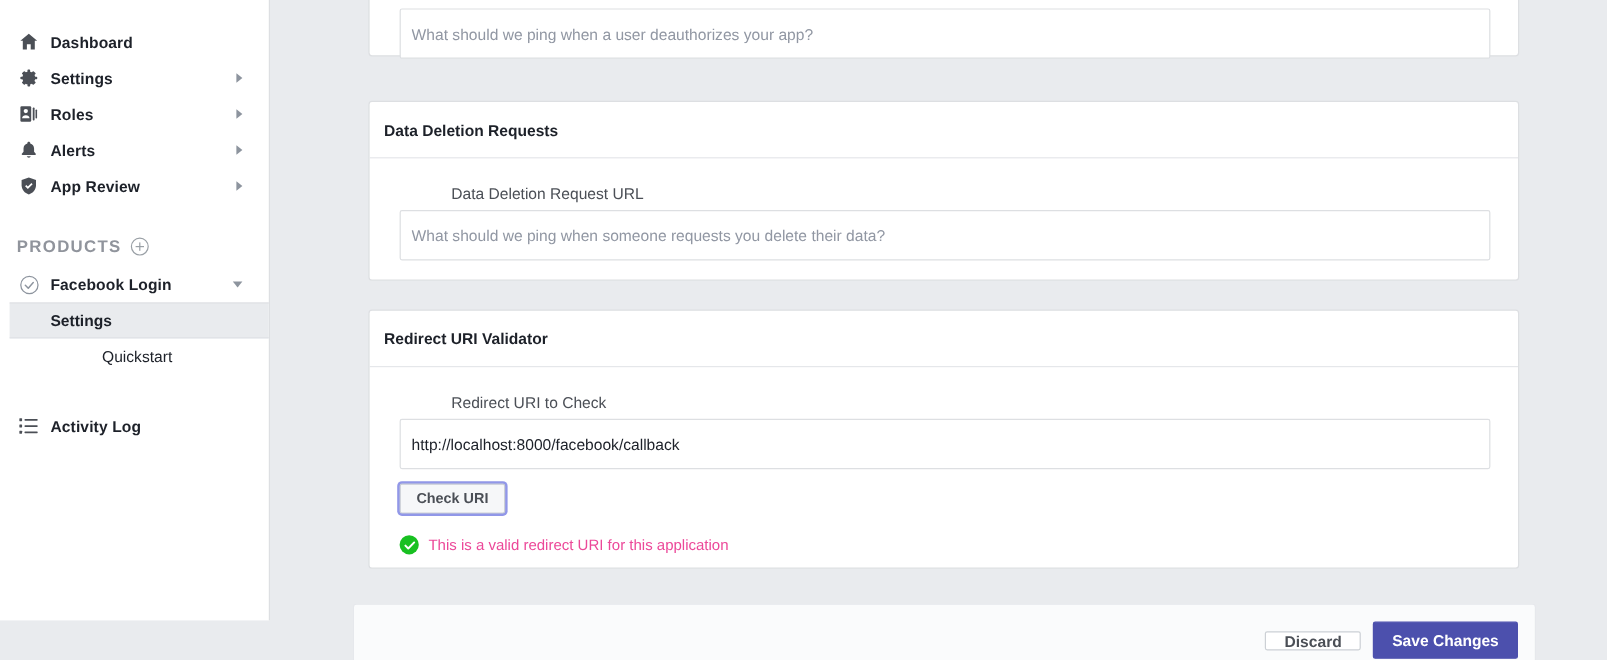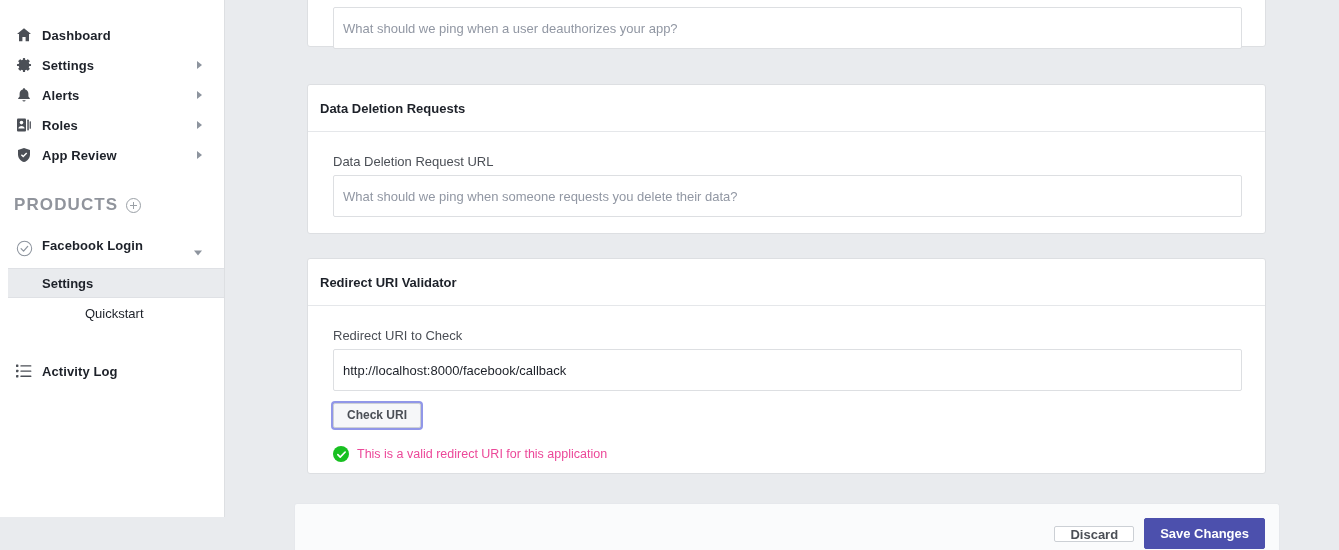--- a/index.html
+++ b/index.html
@@ -51,43 +51,43 @@
     border-bottom: 4px solid transparent;
   }
 
   #products-head {
     display: flex; align-items: center;
     height: 26px;
     padding: 0 14px;
     margin-top: 22px;
   }
   #products-head .ptitle {
-    font-size: 17px; font-weight: bold;
+    font-size: 14px; font-weight: bold;
     letter-spacing: 1.1px;
     color: #90949c;
     margin-right: 8px;
   }
   .plus-circle {
     width: 15px; height: 15px;
     border: 1px solid #9aa0a6;
     border-radius: 50%;
     position: relative;
     cursor: pointer;
   }
   .plus-circle::before, .plus-circle::after {
     content: ""; position: absolute; background: #9aa0a6;
   }
   .plus-circle::before { left: 3px; right: 3px; top: 6px; height: 1px; }
   .plus-circle::after  { top: 3px; bottom: 3px; left: 6px; width: 1px; }
 
   .product-row {
-    display: flex; 
+    display: flex; align-items: center;
     height: 30px; padding: 0 14px;
     position: relative;
-    margin-top: 20px;
+    margin-top: 4px;
     cursor: pointer;
   }
   .product-row .ico { width: 20px; height:20px; margin-right: 8px; flex:0 0 20px;
     display:flex; align-items:center; justify-content:center; }
   .caret-down {
     position: absolute; right: 22px; top: 50%;
     transform: translateY(-50%);
     width: 0; height: 0;
     border-top: 5px solid #8d949e;
     border-left: 4px solid transparent;
@@ -131,20 +131,21 @@
     display: flex; align-items: center;
     padding: 0 12px;
     border-bottom: 1px solid #e5e7ea;
     font-size: 13px; font-weight: bold; color: #1d2129;
   }
   .card-body { padding: 22px 25px 22px 25px; }
   .field-label {
     font-size: 13px;
     color: #4b4f56;
     margin-bottom: 6px;
+    margin-left: 43px;
   }
   .text-input {
     display: block;
     width: 909px;
     height: 42px;
     border: 1px solid #dddfe2;
     border-radius: 2px;
     background: #fff;
     font-size: 13px;
     color: #1d2129;
@@ -251,39 +252,39 @@
           <path d="M18 8.6h-1.4a6.9 6.9 0 0 0-.7-1.7l1-1a.8.8 0 0 0 0-1.1l-1.7-1.7a.8.8 0 0 0-1.1 0l-1 1a6.9 6.9 0 0 0-1.7-.7V2a.8.8 0 0 0-.8-.8H9.4a.8.8 0 0 0-.8.8v1.4a6.9 6.9 0 0 0-1.7.7l-1-1a.8.8 0 0 0-1.1 0L3.1 4.8a.8.8 0 0 0 0 1.1l1 1a6.9 6.9 0 0 0-.7 1.7H2a.8.8 0 0 0-.8.8v1.2c0 .45.35.8.8.8h1.4c.16.6.4 1.17.7 1.7l-1 1a.8.8 0 0 0 0 1.1l1.7 1.7a.8.8 0 0 0 1.1 0l1-1c.53.3 1.1.54 1.7.7V18c0 .45.35.8.8.8h1.2a.8.8 0 0 0 .8-.8v-1.4c.6-.16 1.17-.4 1.7-.7l1 1a.8.8 0 0 0 1.1 0l1.7-1.7a.8.8 0 0 0 0-1.1l-1-1c.3-.53.54-1.1.7-1.7H18a.8.8 0 0 0 .8-.8V9.4a.8.8 0 0 0-.8-.8z"></path>
         </svg>
       </span>
       <span class="nav-label">Settings</span>
       <span class="caret"></span>
     </div>
 
     <div class="nav-item">
       <span class="ico">
         <svg width="16" height="16" viewBox="0 0 16 16" fill="#4b4f56">
-          <path d="M8 1.2c-.7 0-1.2.5-1.2 1.1v.3C4.9 3.1 3.6 4.8 3.6 6.8v2.6L2.2 11.2c-.3.4 0 .9.5.9h10.6c.5 0 .8-.5.5-.9l-1.4-1.8V6.8c0-2-1.3-3.7-3.2-4.2v-.3c0-.6-.5-1.1-1.2-1.1z"></path>
-          <path d="M6.3 13.2a1.8 1.8 0 0 0 3.4 0z"></path>
-        </svg>
-      </span>
-      <span class="nav-label">Alerts</span>
-      <span class="caret"></span>
-    </div>
-
-    <div class="nav-item">
-      <span class="ico">
-        <svg width="16" height="16" viewBox="0 0 16 16" fill="#4b4f56">
           <rect x="1" y="1.5" width="9" height="13" rx="1"></rect>
           <circle cx="5.5" cy="5.6" r="1.8" fill="#fff"></circle>
           <path d="M2.4 11.6c0-1.7 1.4-2.6 3.1-2.6s3.1.9 3.1 2.6z" fill="#fff"></path>
           <rect x="11.3" y="2.6" width="1.5" height="10.8" rx=".6"></rect>
           <rect x="13.6" y="4.2" width="1.3" height="7.6" rx=".6"></rect>
         </svg>
       </span>
       <span class="nav-label">Roles</span>
+      <span class="caret"></span>
+    </div>
+
+    <div class="nav-item">
+      <span class="ico">
+        <svg width="16" height="16" viewBox="0 0 16 16" fill="#4b4f56">
+          <path d="M8 1.2c-.7 0-1.2.5-1.2 1.1v.3C4.9 3.1 3.6 4.8 3.6 6.8v2.6L2.2 11.2c-.3.4 0 .9.5.9h10.6c.5 0 .8-.5.5-.9l-1.4-1.8V6.8c0-2-1.3-3.7-3.2-4.2v-.3c0-.6-.5-1.1-1.2-1.1z"></path>
+          <path d="M6.3 13.2a1.8 1.8 0 0 0 3.4 0z"></path>
+        </svg>
+      </span>
+      <span class="nav-label">Alerts</span>
       <span class="caret"></span>
     </div>
 
     <div class="nav-item">
       <span class="ico">
         <svg width="16" height="16" viewBox="0 0 16 16" fill="#4b4f56">
           <path d="M8 1 2 3.1v4.3C2 11 4.6 14.1 8 15c3.4-.9 6-4 6-7.6V3.1L8 1z"></path>
           <path d="M7.2 10.5 4.9 8.2l1-1 1.3 1.3 3-3 1 1z" fill="#fff"></path>
         </svg>
       </span>

